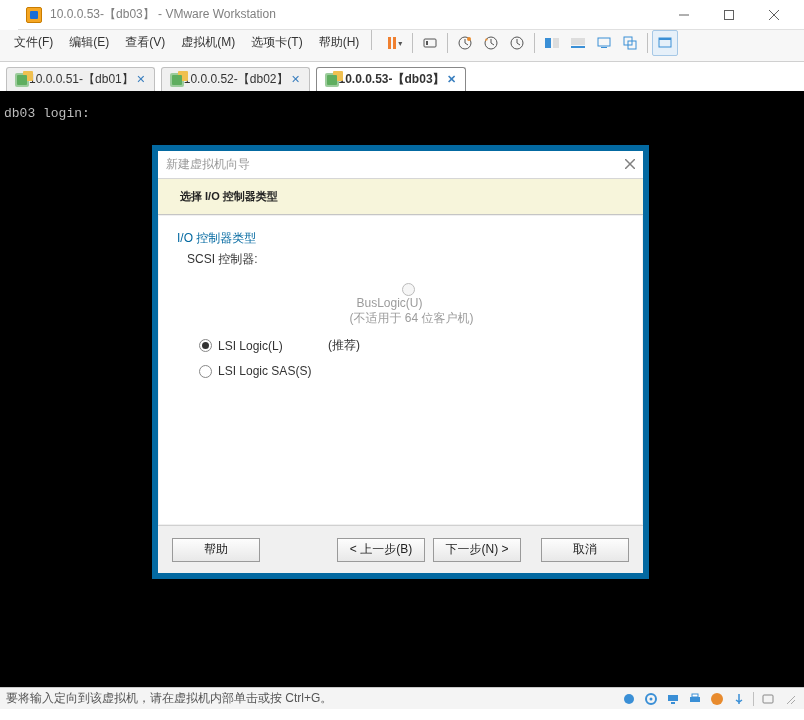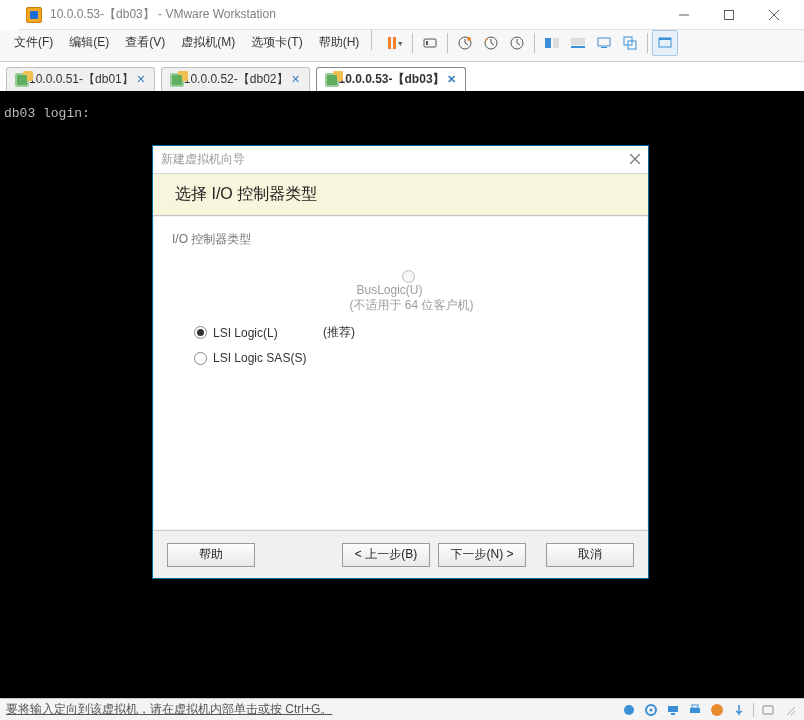--- a/index.html
+++ b/index.html
@@ -35,45 +35,45 @@
   .tab.active { background: #ffffff; border-color: #888; font-weight: bold; }
   .tab-icon { width: 14px; height: 14px; position: relative; }
   .tab-icon::before { content: ""; position: absolute; inset: 0; background: #9ccc9c; border-radius: 2px; }
   .tab-icon::after { content: ""; position: absolute; left: 2px; top: 2px; width: 10px; height: 10px; background: #5fae5f; border-radius: 1px; box-shadow: 6px -4px 0 0 #f0c050; }
   .tab-close { width: 14px; height: 14px; display: flex; align-items: center; justify-content: center; color: #3a7fbf; font-size: 11px; cursor: pointer; }
 
   
   .console { position: absolute; left: 0; right: 0; top: 92px; bottom: 22px; background: #000000; color: #bdbdbd; font-family: "Courier New", monospace; font-size: 13px; padding: 14px 4px; white-space: pre; }
 
   
-  .dialog { position: absolute; left: 152px; top: 145px; width: 497px; height: 434px; background: #f0f0f0; border: 1px solid #0369a1; box-shadow: 2px 2px 8px rgba(0,0,0,.3); display: flex; flex-direction: column; }
+  .dialog { position: absolute; left: 152px; top: 145px; width: 497px; height: 434px; background: #f0f0f0; border: 6px solid #0369a1; box-shadow: 2px 2px 8px rgba(0,0,0,.3); display: flex; flex-direction: column; }
   .dlg-title { height: 28px; background: #ffffff; display: flex; align-items: center; justify-content: space-between; padding: 0 8px; border-bottom: 1px solid #d6d6d6; }
   .dlg-title-text { color: #9a9a9a; font-size: 12px; }
   .dlg-close { color: #808080; cursor: pointer; }
   .dlg-close svg { width: 10px; height: 10px; stroke: #808080; stroke-width: 1.5; }
   .dlg-header { background: #f7f5db; border-bottom: 1px solid #c5c5c5; padding: 10px 22px; }
-  .dlg-h1 { font-weight: normal; color: #222; font-size: 16px; }
+  .dlg-h1 { font-weight: bold; color: #222; font-size: 11px; }
   .dlg-h2 { color: #333; font-size: 12px; padding: 4px 0 0 20px; }
   .dlg-body { flex: 1; background: #ffffff; margin: 1px; padding: 14px 18px; }
-  .group-label { color: #737373; font-size: 12px; margin-bottom: 17px; }
+  .group-label { color: #0369a1; font-size: 12px; margin-bottom: 4px; }
   .sub-label { color: #333; font-size: 12px; padding-left: 10px; margin-bottom: 10px; }
   .radio-row { display: flex; align-items: center; padding: 5px 0 5px 22px; font-size: 12px; color: #333; }
   .radio-row.disabled { color: #9c9c9c; flex-direction: column; }
   .radio { width: 13px; height: 13px; border: 1px solid #888; border-radius: 50%; margin-right: 6px; display: flex; align-items: center; justify-content: center; cursor: pointer; background: #fff; }
   .radio-row.disabled .radio { border-color: #bbb; background: #f6f6f6; }
   .radio.checked::after { content: ""; width: 7px; height: 7px; background: #333; border-radius: 50%; }
   .radio-label { width: 110px; }
   .radio-note { color: #333; }
   .radio-row.disabled .radio-note { color: #9c9c9c; }
   .dlg-footer { height: 48px; background: #f0f0f0; border-top: 1px solid #d0d0d0; display: flex; align-items: center; padding: 0 14px; gap: 8px; }
   .spacer { flex: 1; }
   .btn { min-width: 88px; height: 24px; background: linear-gradient(#fdfdfd,#e8e8e8); border: 1px solid #9a9a9a; font-size: 12px; color: #222; cursor: pointer; padding: 0 10px; }
 
   
-  .statusbar { position: absolute; left: 0; right: 0; bottom: 0; height: 22px; background: #f4f4f4; border-top: 1px solid #c8c8c8; display: flex; align-items: center; padding: 0 6px; font-size: 12px; color: #555; text-decoration: underline; }
+  .statusbar { position: absolute; left: 0; right: 0; bottom: 11px; height: 22px; background: #f4f4f4; border-top: 1px solid #c8c8c8; display: flex; align-items: center; padding: 0 6px; font-size: 12px; color: #555; }
   .status-text { flex: 1; }
   .tray { display: flex; align-items: center; gap: 6px; }
   .tray-icon { width: 16px; height: 16px; display: flex; align-items: center; justify-content: center; color: #3a8fd6; cursor: pointer; }
   .tray-icon.orange { color: #e88b2e; }
   .tray-icon svg { width: 14px; height: 14px; fill: currentColor; }
   .tray-sep { width: 1px; height: 14px; background: #c0c0c0; }
   .tray-resize svg { fill: #aaa; }
 </style>
 </head>
 <body>
@@ -210,20 +210,21 @@
     <span class="dlg-close"><svg viewBox="0 0 10 10">
           <line x1="0" y1="0" x2="10" y2="10"></line>
           <line x1="10" y1="0" x2="0" y2="10"></line>
         </svg></span>
   </div>
   <div class="dlg-header">
     <div class="dlg-h1">选择 I/O 控制器类型</div>
   </div>
   <div class="dlg-body">
     <div class="group-label">I/O 控制器类型</div>
+    <div class="sub-label">SCSI 控制器:</div>
 
     <div class="radio-row disabled">
       <span class="radio"></span>
       <span class="radio-label">BusLogic(U)</span>
       <span class="radio-note">(不适用于 64 位客户机)</span>
     </div>
     <div class="radio-row">
       <span class="radio checked"></span>
       <span class="radio-label">LSI Logic(L)</span>
       <span class="radio-note">(推荐)</span>

